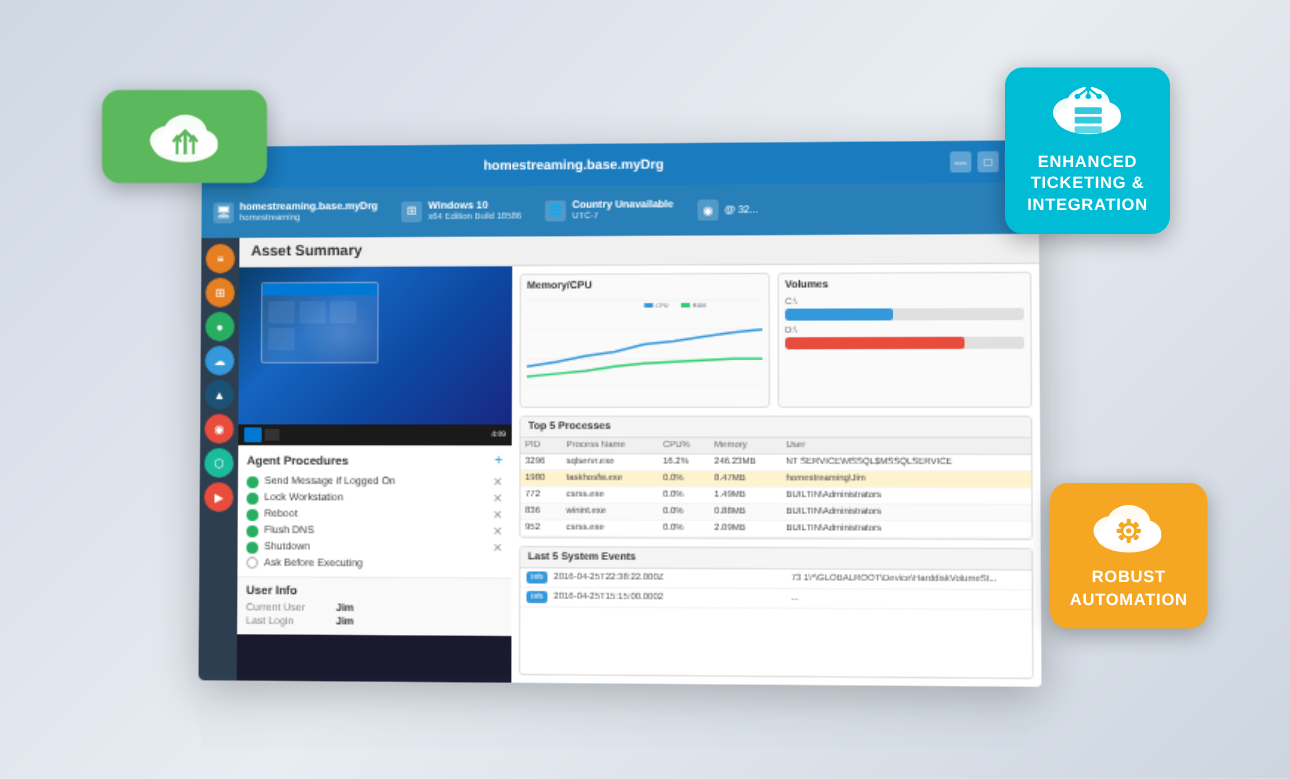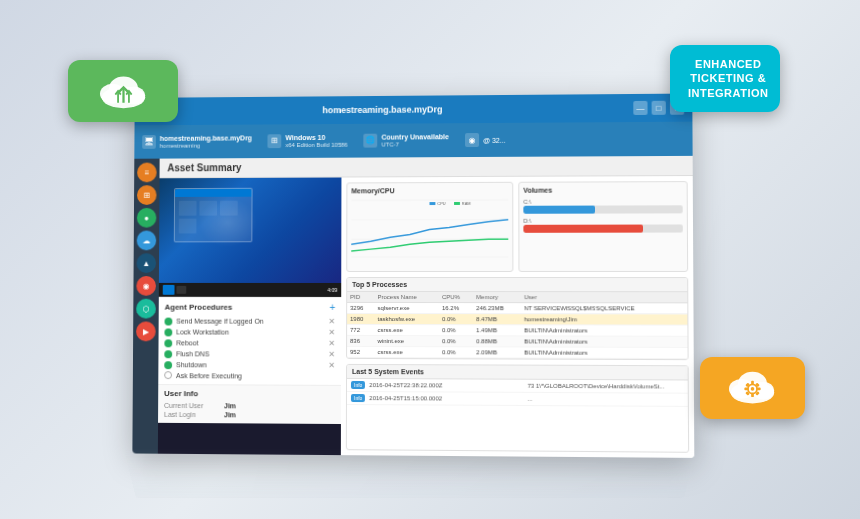--- a/index.html
+++ b/index.html
@@ -453,21 +453,21 @@
 
     .badge-ticketing {
       position: absolute;
       right: 80px;
       top: 45px;
       width: 110px;
       background: #00bcd4;
       border-radius: 12px;
       padding: 12px;
       display: flex;
-      flex-direction: row;
+      flex-direction: column;
       align-items: center;
       gap: 6px;
       box-shadow: 0 4px 15px rgba(0,0,0,0.3);
       z-index: 10;
     }
 
     .badge-automation {
       position: absolute;
       right: 55px;
       bottom: 100px;
@@ -809,15 +809,16 @@
 
       <rect x="28.5" y="13" width="3" height="4" rx="1" fill="#f5a623"></rect>
       <rect x="28.5" y="27" width="3" height="4" rx="1" fill="#f5a623"></rect>
       <rect x="21" y="20.5" width="4" height="3" rx="1" fill="#f5a623"></rect>
       <rect x="35" y="20.5" width="4" height="3" rx="1" fill="#f5a623"></rect>
       <rect x="23" y="15.5" width="3" height="4" rx="1" fill="#f5a623" transform="rotate(45 24.5 17.5)"></rect>
       <rect x="34" y="25" width="3" height="4" rx="1" fill="#f5a623" transform="rotate(45 35.5 27)"></rect>
       <rect x="23" y="25" width="3" height="4" rx="1" fill="#f5a623" transform="rotate(-45 24.5 27)"></rect>
       <rect x="34" y="15.5" width="3" height="4" rx="1" fill="#f5a623" transform="rotate(-45 35.5 17.5)"></rect>
     </svg>
+    <div class="badge-label">ROBUST<br>AUTOMATION</div>
   </div>
 
 </div>
 
 </body></html>

